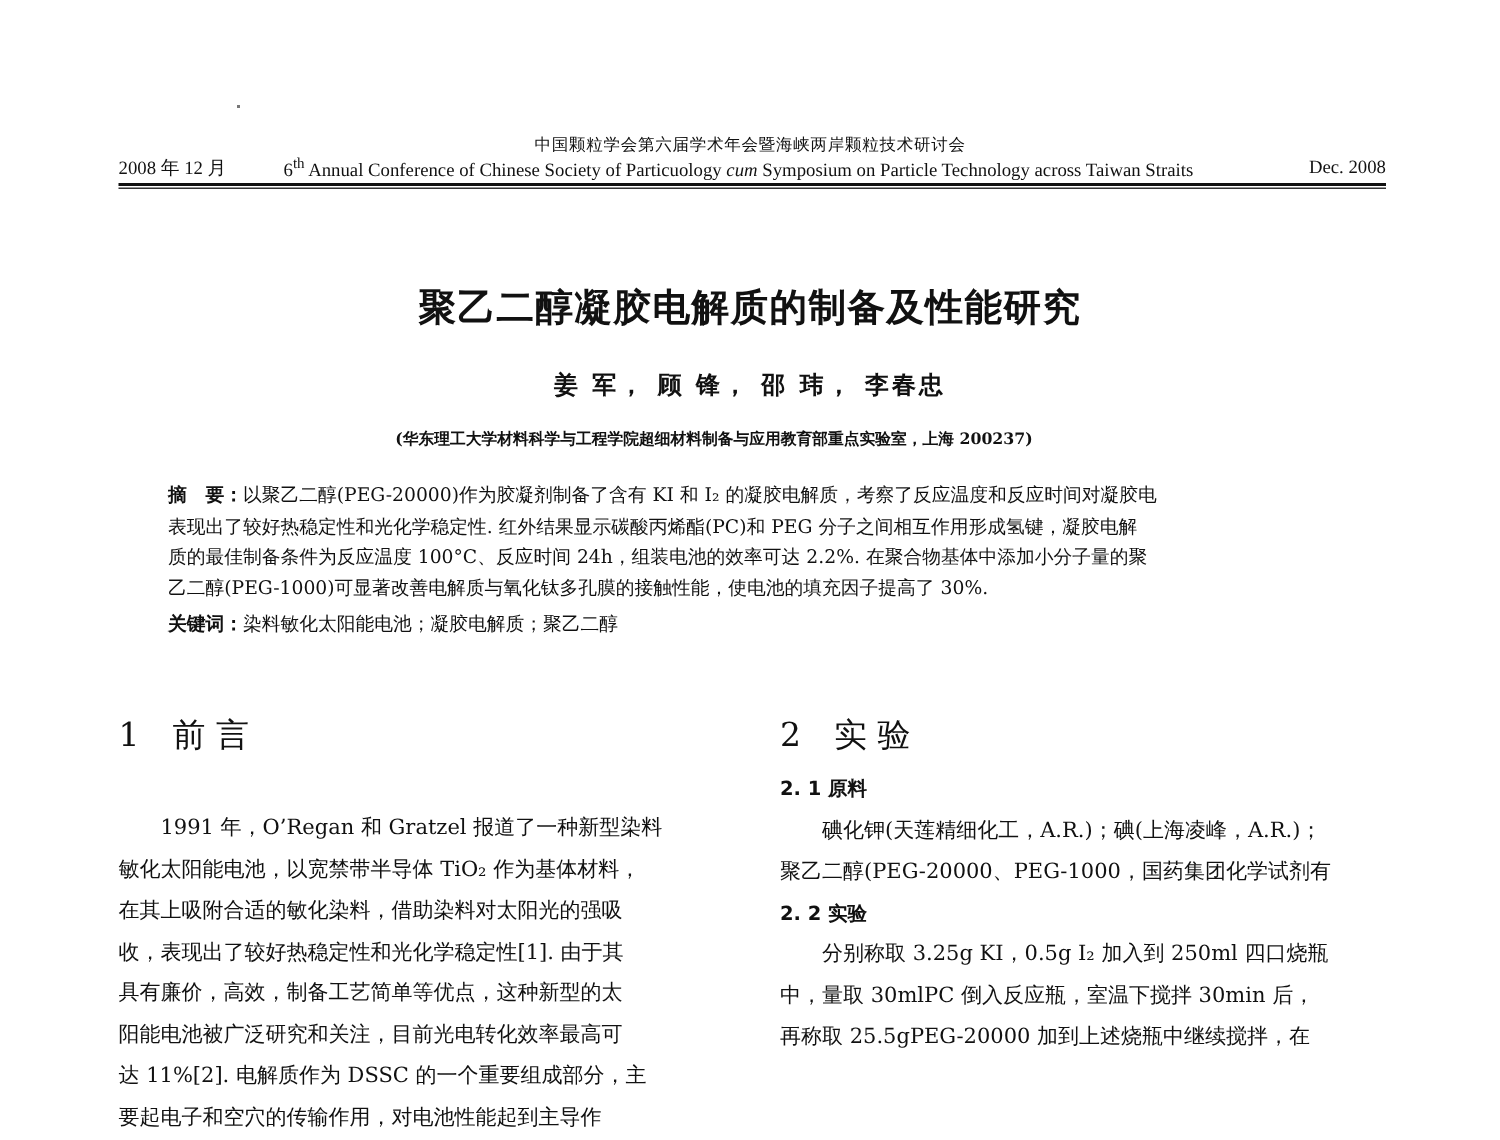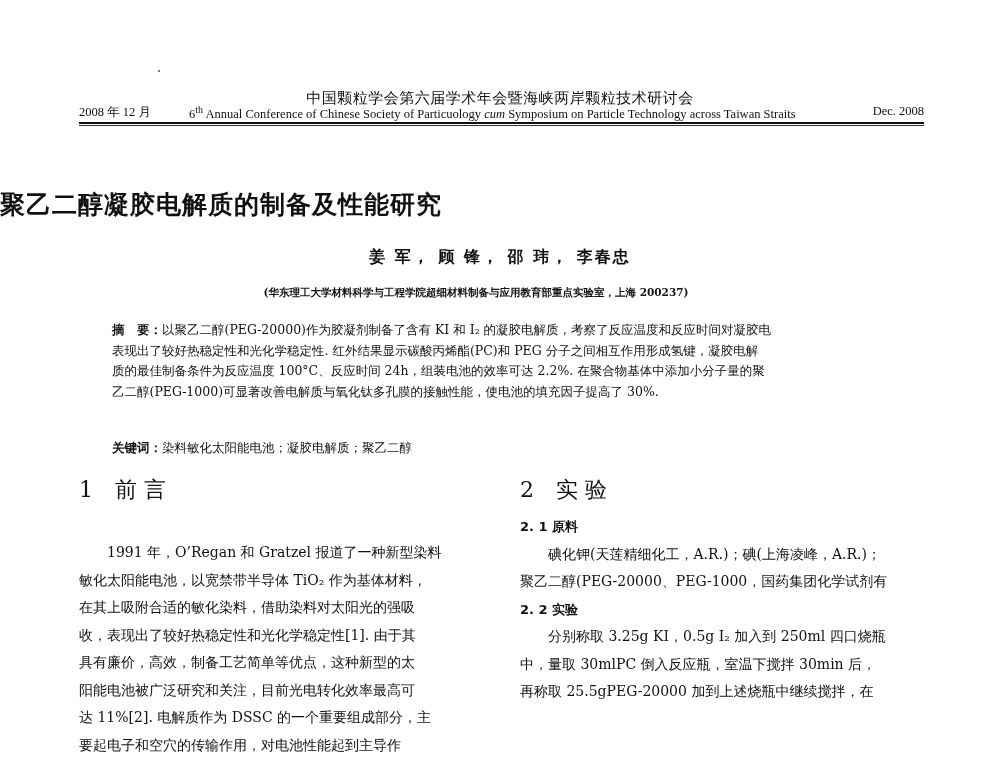--- a/index.html
+++ b/index.html
@@ -1,32 +1,32 @@
 <!DOCTYPE html>
 <html><head>
 <meta charset="utf-8">
 <style>
   html, body { margin:0; padding:0; background:#ffffff; }
   body { width:1000px; height:760px; overflow:hidden; position:relative;
          font-family: "DejaVu Serif", "Liberation Serif", serif; color:#111; }
   .abs { position:absolute; }
   .dot { left:158px; top:70px; width:2px; height:2px; background:#777; }
-  .hdr-cn { left:0; width:1000px; top:89px; text-align:center; font-size:15px; letter-spacing:0.5px; }
+  .hdr-cn { left:0; width:1000px; top:89px; text-align:center; font-size:11px; letter-spacing:0.5px; }
   .hdr-line { left:79px; top:104px; width:845px; font-family:"Liberation Serif", serif; font-size:12.5px; white-space:nowrap; }
   .hdr-line .date-l { position:absolute; left:0; }
   .hdr-line .conf { position:absolute; left:110px; }
   .hdr-line .date-r { position:absolute; right:0; }
   .rule1 { left:79px; top:122px; width:845px; height:2px; background:#111; }
   .rule2 { left:79px; top:125px; width:845px; height:1px; background:#333; }
-  .title { left:0; width:1000px; top:188px; font-family:"DejaVu Sans", sans-serif; font-size:25px; font-weight:bold; letter-spacing:1px; }
+  .title { left:0; width:1000px; top:188px; text-align:center; font-family:"DejaVu Sans", sans-serif; font-size:25px; font-weight:bold; letter-spacing:1px; }
   .authors { left:0; width:1000px; top:247px; text-align:center; font-size:16px; font-weight:bold; letter-spacing:2px; }
   .affil { left:0; width:952px; top:286px; text-align:center; font-size:10.5px; font-weight:bold; }
   .abstract { left:112px; top:320px; width:790px; font-size:12.5px; line-height:20.5px; }
   .abstract .lbl { font-weight:bold; }
-  .kw { left:112px; top:440px; font-size:12.5px; }
+  .kw { left:112px; top:408px; font-size:12.5px; }
   .kw .lbl { font-weight:bold; }
   .h1 { font-size:22px; font-family:"DejaVu Serif", serif; }
   .h1 .num { margin-right:22px; }
   .sec1 { left:79px; top:475px; }
   .sec2 { left:520px; top:475px; }
   .col { width:420px; font-size:14px; line-height:27.5px; text-align:justify; }
   .col1 { left:79px; top:539px; }
   .col2 { left:520px; top:513px; }
   .col p { margin:0; }
   .indent { text-indent:28px; }

